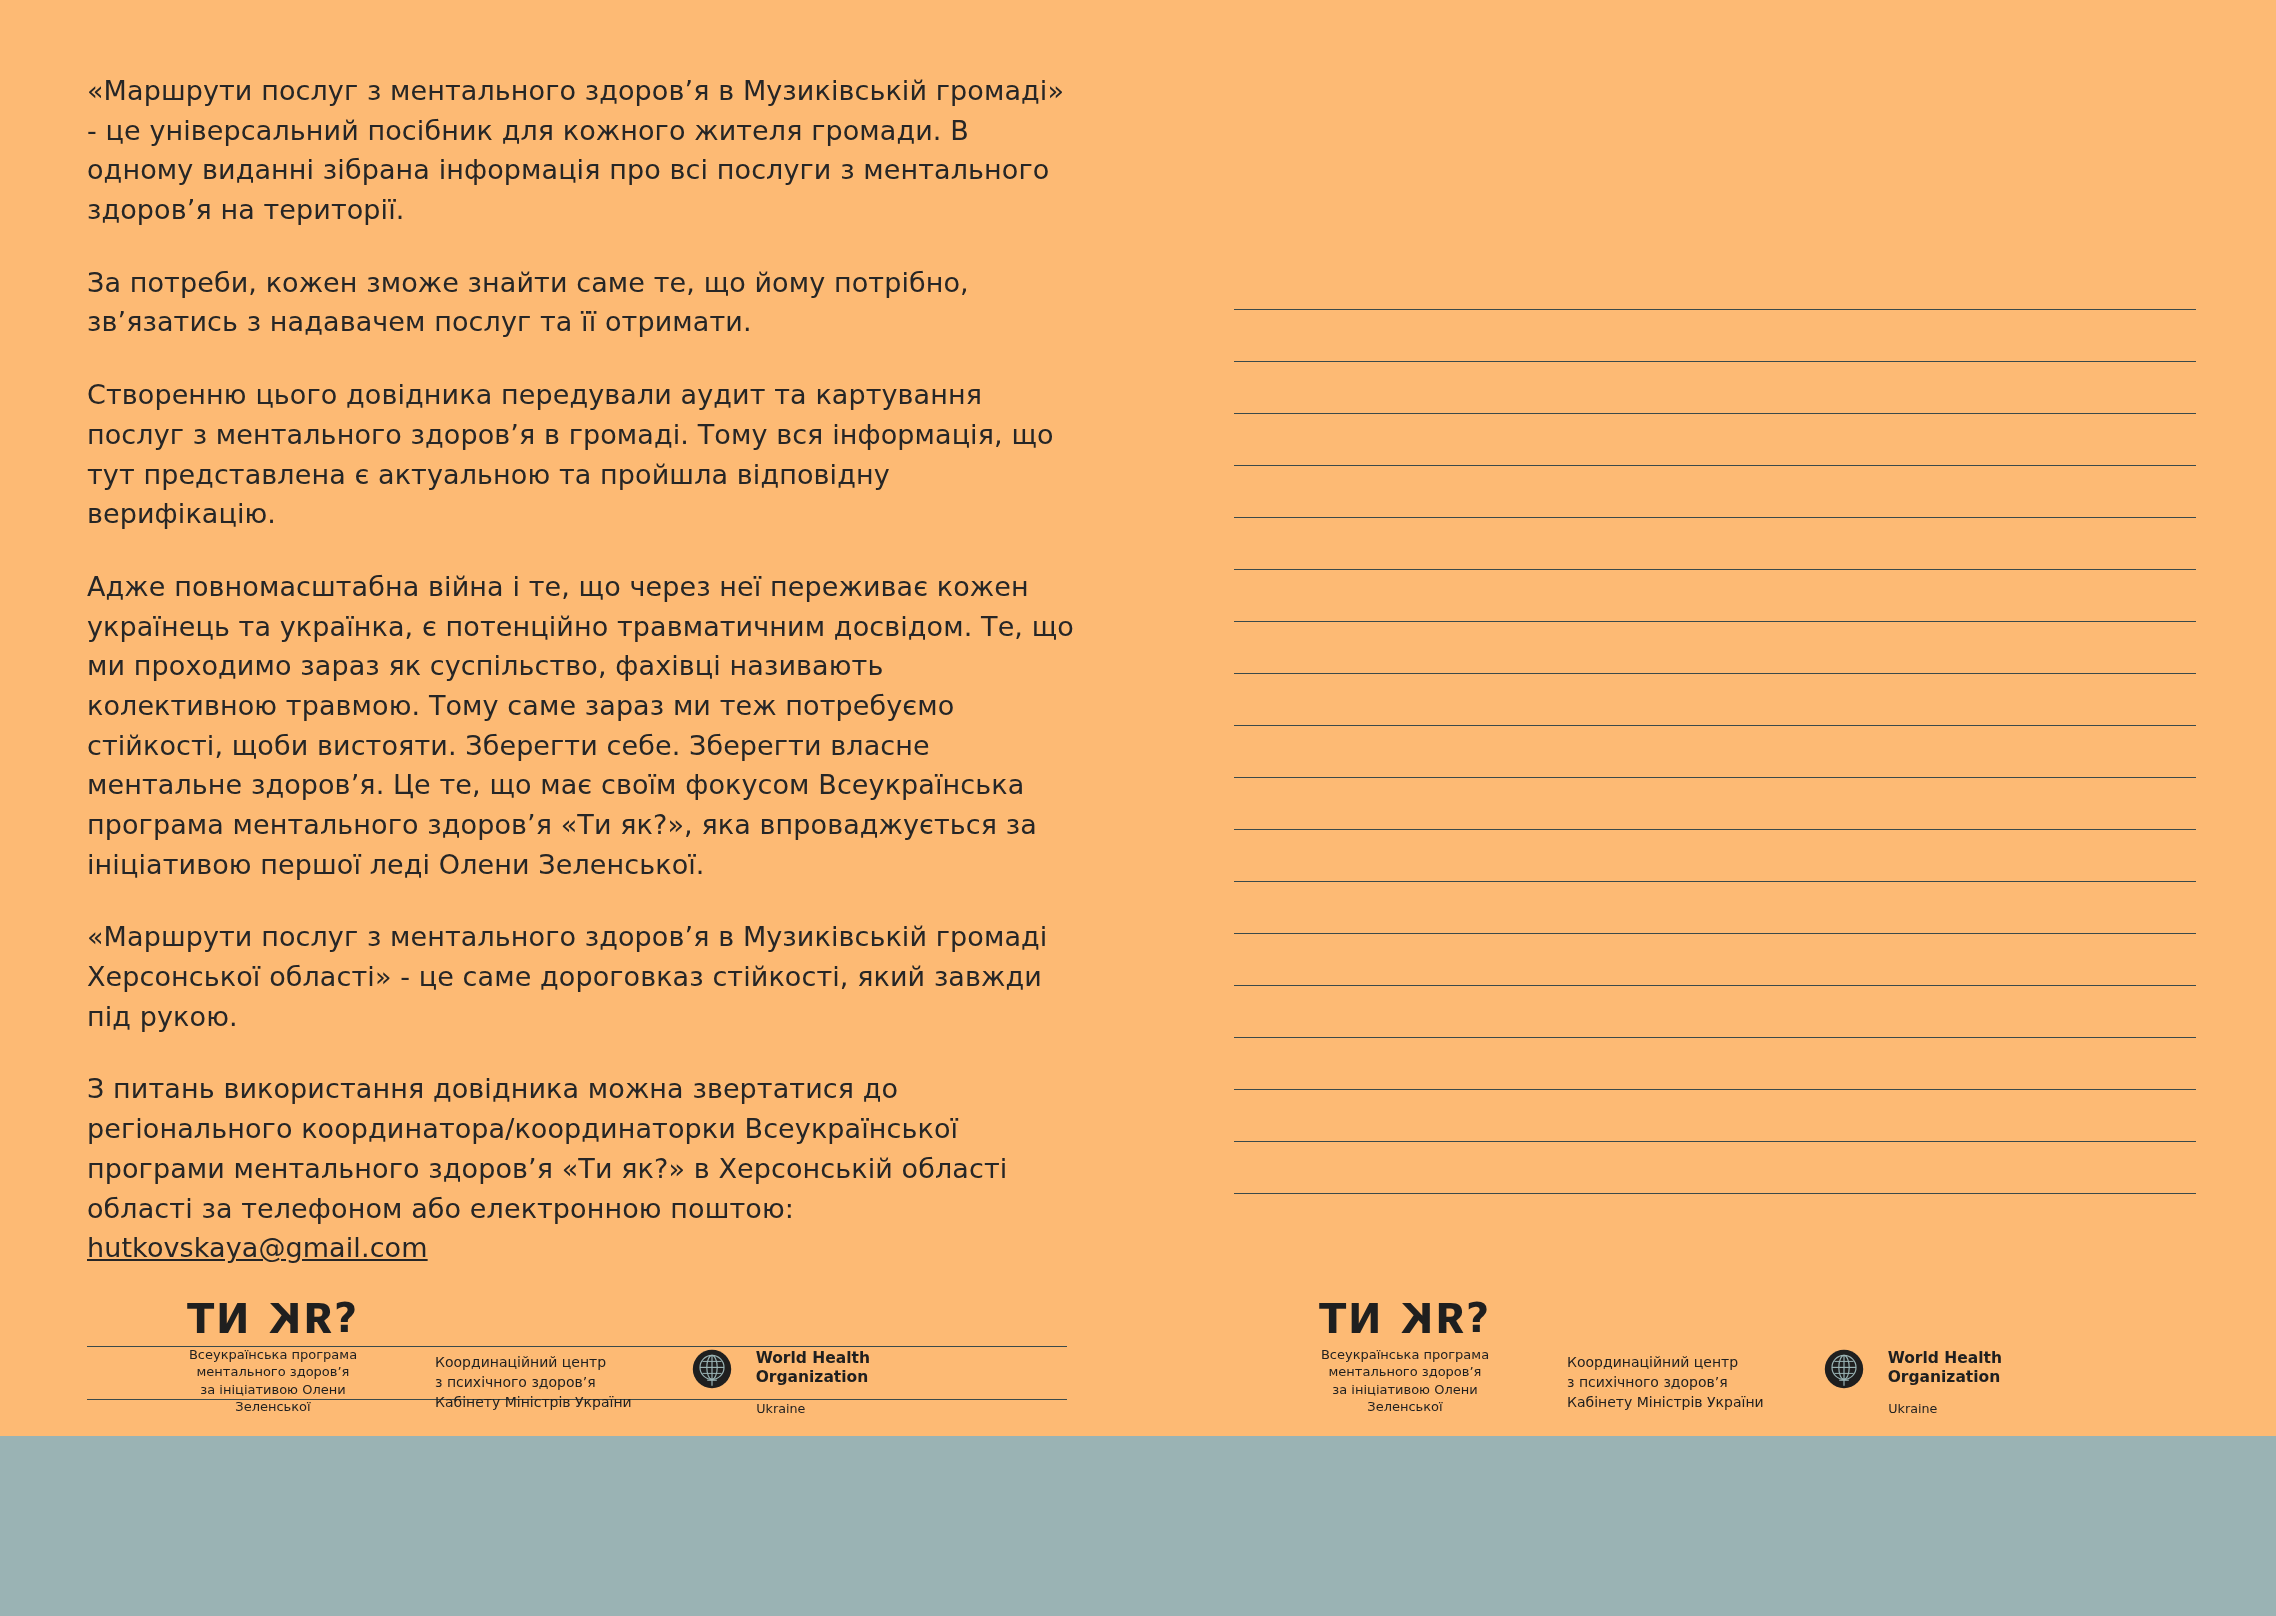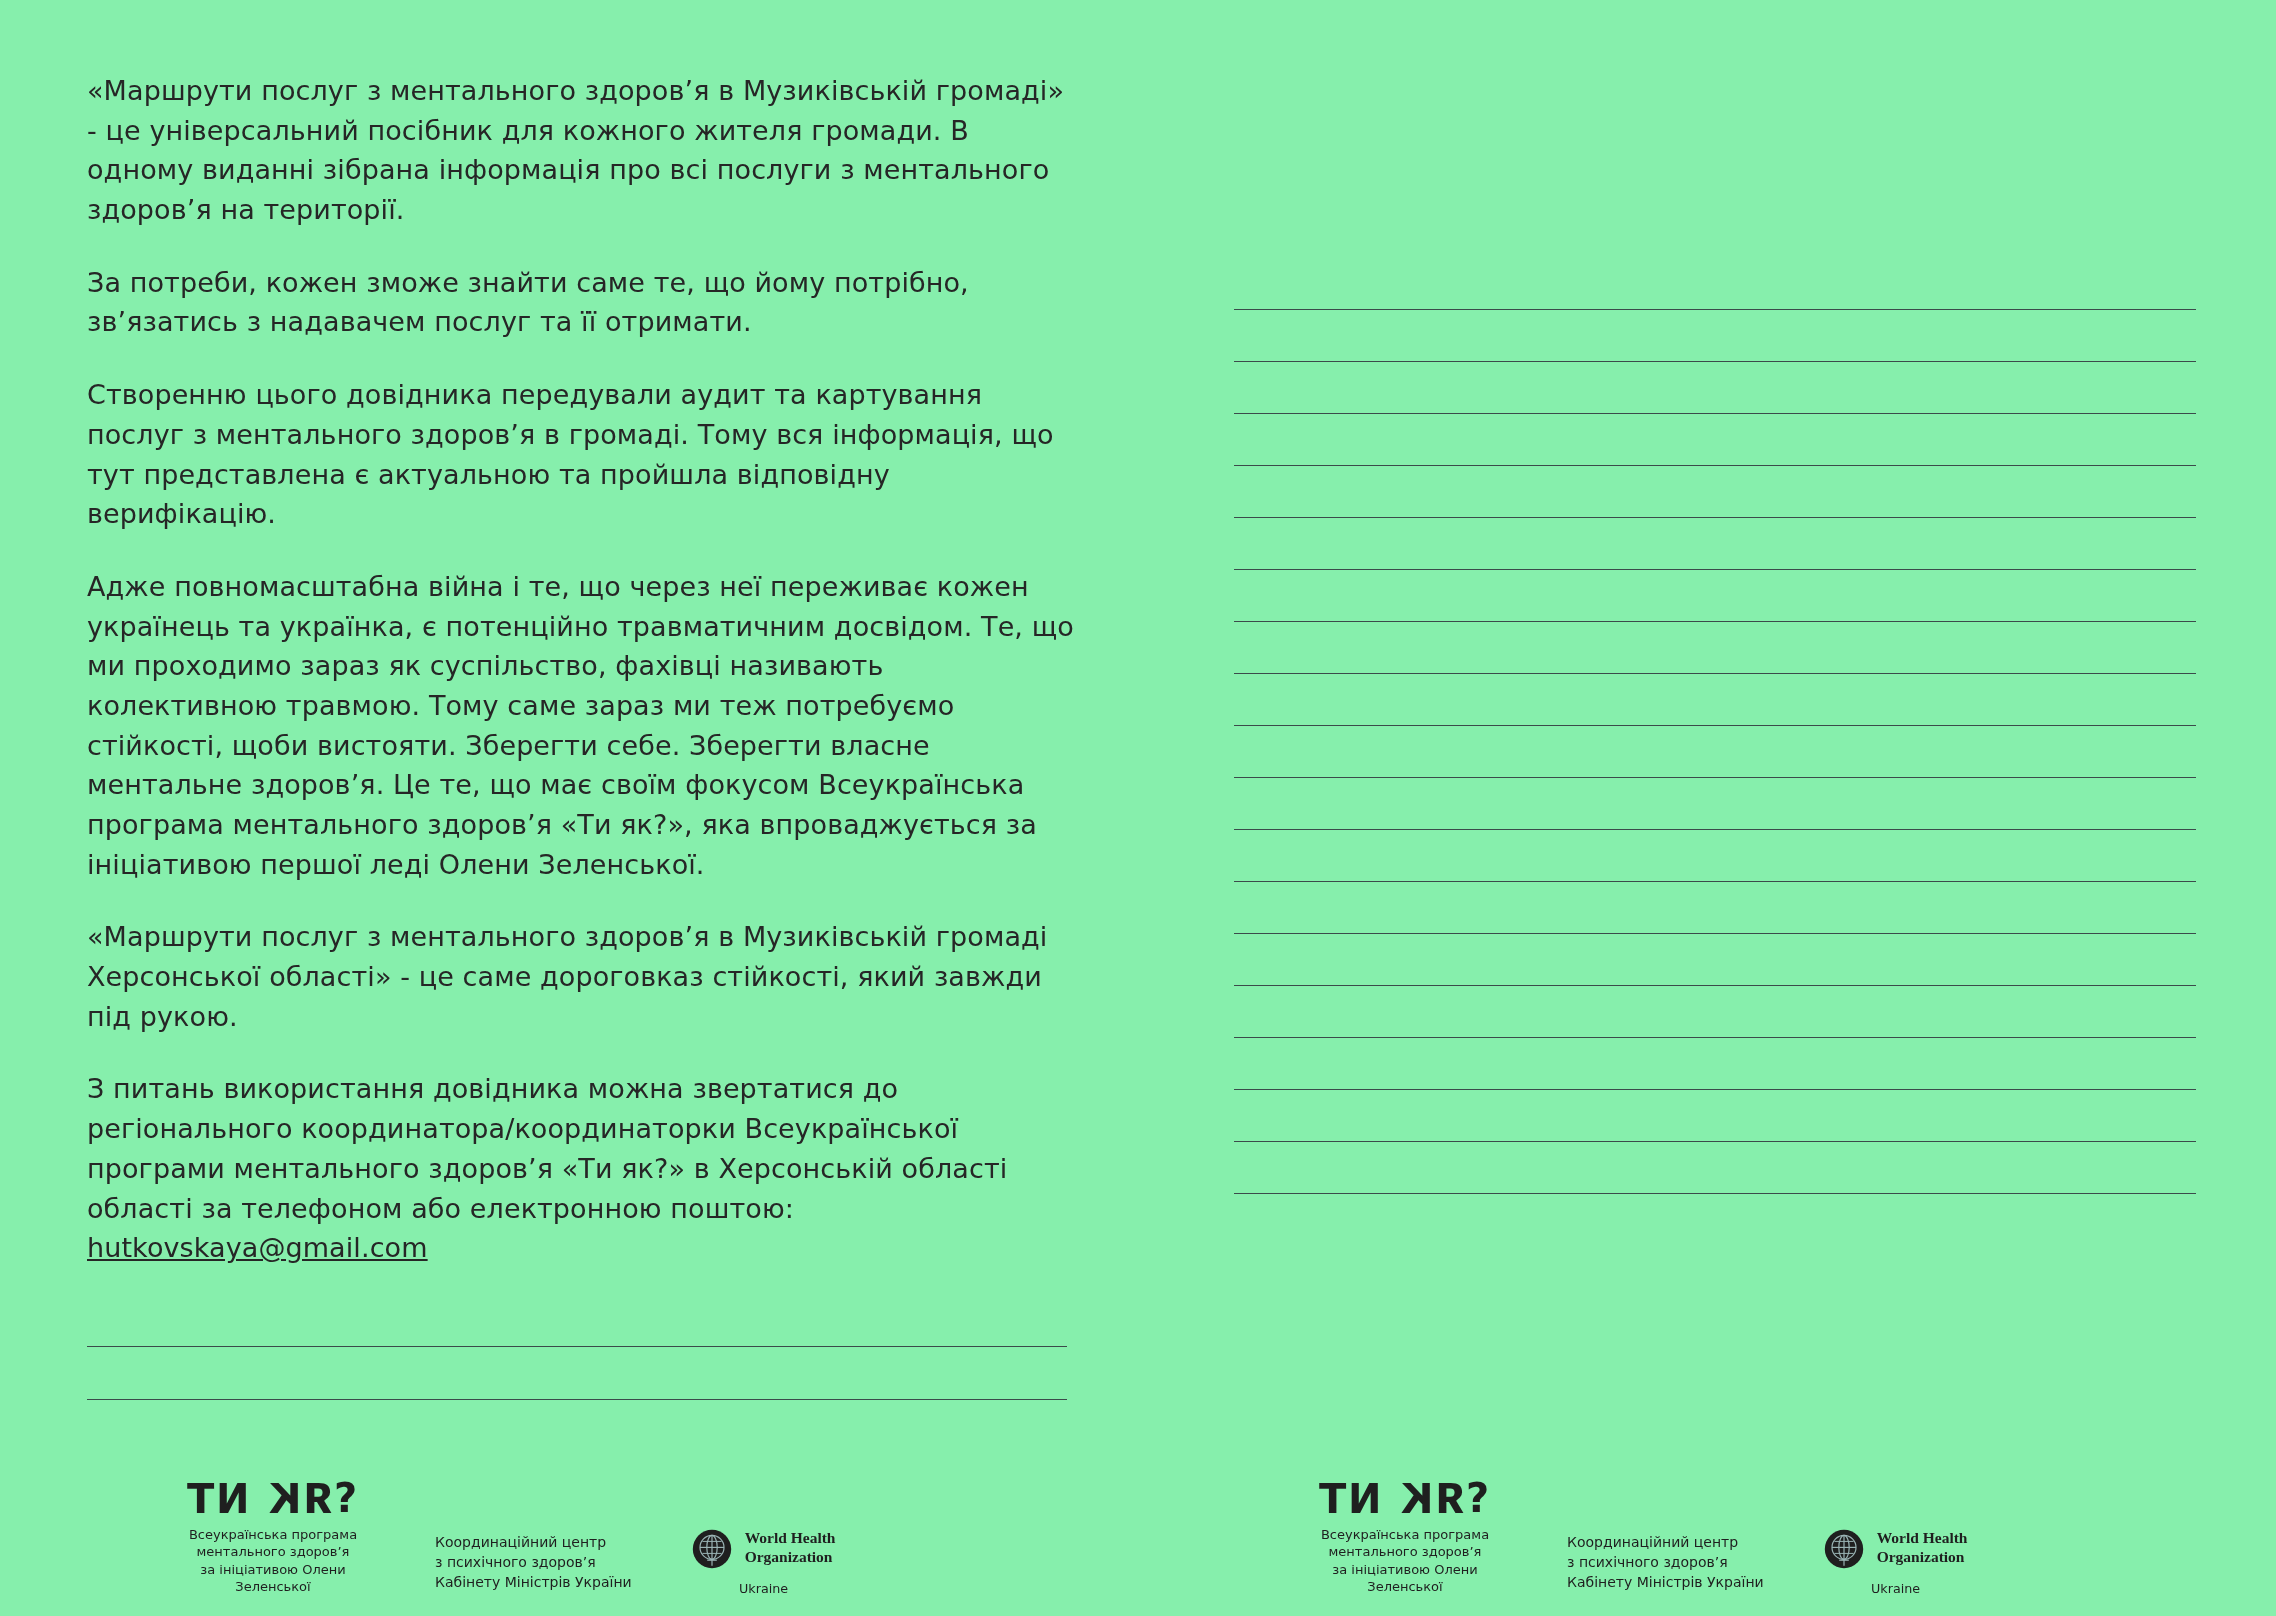--- a/index.html
+++ b/index.html
@@ -10,22 +10,22 @@
   body {
     width: 2277px;
     height: 1616px;
     font-family: "DejaVu Sans", sans-serif;
     color: #2b2b2b;
     overflow: hidden;
   }
   .page {
     position: relative;
     width: 2277px;
-    height: 1616px;
-    background: #86efac;
+    height: 1436px;
+    background: #fdba74;
     box-sizing: border-box;
   }
 
   
   .left-col {
     position: absolute;
     left: 87px;
     top: 71px;
     width: 991px;
   }
@@ -129,23 +129,22 @@
     font-size: 14px;
     line-height: 1.42;
     color: #1f1f1f;
     margin-right: 60px;
     padding-bottom: 3.6px;
   }
 
   .who {
     display: flex;
     align-items: flex-start;
-    gap: 13px;
+    gap: 24px;
     padding-bottom: 1.8px;
-    font-family: Liberation Serif, serif;
   }
   .who-logo {
     width: 40px;
     height: 40px;
     flex: 0 0 40px;
   }
   .who-text {
     font-size: 15.5px;
     font-weight: bold;
     line-height: 1.22;

